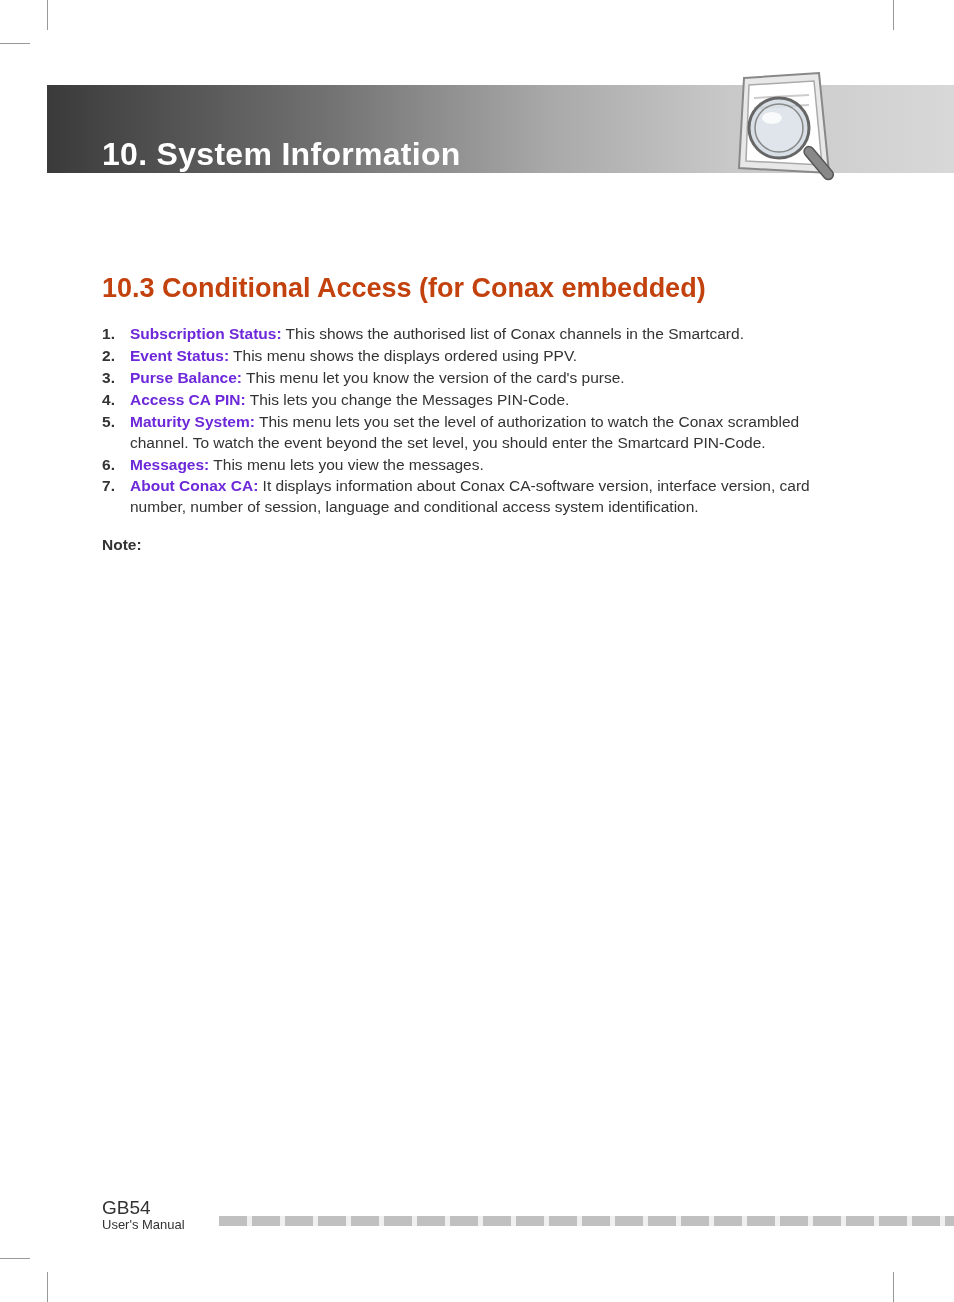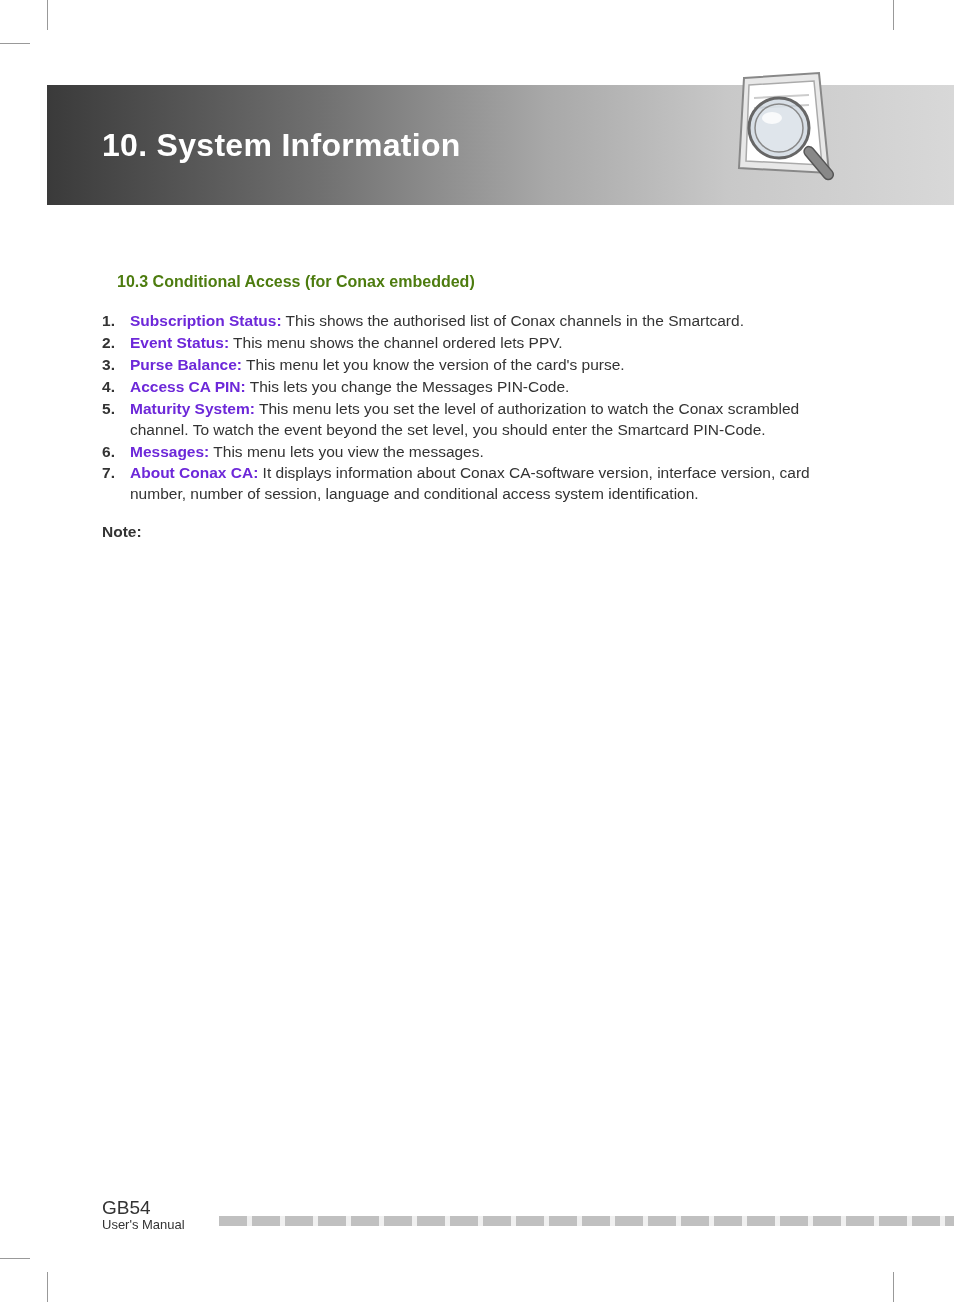--- a/index.html
+++ b/index.html
@@ -50,24 +50,24 @@
       left: 47px;
       top: 43px;
       right: 60px;
       bottom: 45px;
     }
     .header-band {
       position: absolute;
       top: 42px;
       left: 0;
       right: -60px;
-      height: 120px;
+      height: 88px;
       background: linear-gradient(to right, #3a3a3a 0%, #707070 30%, #a8a8a8 55%, #c8c8c8 75%, #d8d8d8 100%);
       display: flex;
-      align-items: center;
+      align-items: flex-end;
       padding-left: 55px;
     }
     .chapter-title {
       color: #fff;
       font-size: 32px;
       font-weight: bold;
       letter-spacing: 0.3px;
     }
     .header-icon {
       position: absolute;
@@ -76,25 +76,24 @@
       width: 135px;
       height: 150px;
     }
     .content {
       position: absolute;
       top: 230px;
       left: 55px;
       right: 55px;
     }
     .section-title {
-      color: #4d7c0f;
-      font-size: 16px;
+      color: #c2410c;
+      font-size: 27px;
       font-weight: bold;
       margin-bottom: 20px;
-      margin-left: 15px;
     }
     .list {
       list-style: none;
       counter-reset: item;
     }
     .list li {
       font-size: 15.5px;
       line-height: 1.35;
       color: #333;
       padding-left: 28px;
@@ -214,21 +213,21 @@
         <rect x="78" y="78" width="10" height="40" rx="5" fill="#888" stroke="#555" stroke-width="1.5" transform="rotate(-40 78 78)"></rect>
       </g>
     </svg>
   </div>
 
   <div class="content">
     <div class="section-title">10.3 Conditional Access (for Conax embedded)</div>
 
     <ol class="list">
       <li><span class="term">Subscription Status:</span><span> This shows the authorised list of Conax channels in the Smartcard.</span></li>
-      <li><span class="term">Event Status:</span><span> This menu shows the channel ordered lets PPV.</span></li>
+      <li><span class="term">Event Status:</span><span> This menu shows the displays ordered using PPV.</span></li>
       <li><span class="term">Purse Balance:</span><span> This menu let you know the version of the card's purse.</span></li>
       <li><span class="term">Access CA PIN:</span><span> This lets you change the Messages PIN-Code.</span></li>
       <li><span class="term">Maturity System:</span><span> This menu lets you set the level of authorization to watch the Conax scrambled channel. To watch the event beyond the set level, you should enter the Smartcard PIN-Code.</span></li>
       <li><span class="term">Messages:</span><span> This menu lets you view the messages.</span></li>
       <li><span class="term">About Conax CA:</span><span> It displays information about Conax CA-software version, interface version, card number, number of session, language and conditional access system identification.</span></li>
     </ol>
 
     <div class="note-row">
       <div class="note-label">Note:</div>
     </div>

